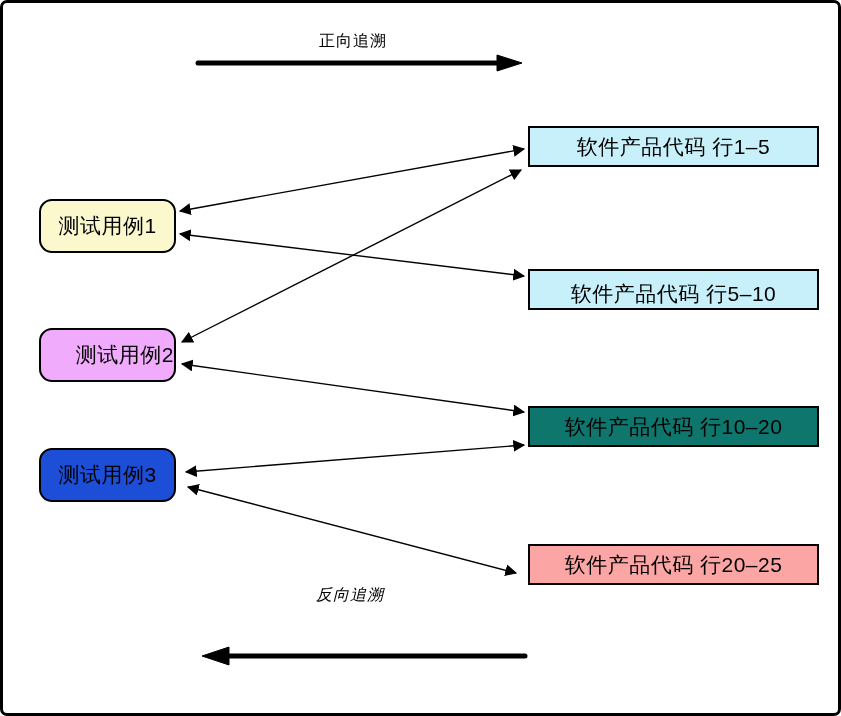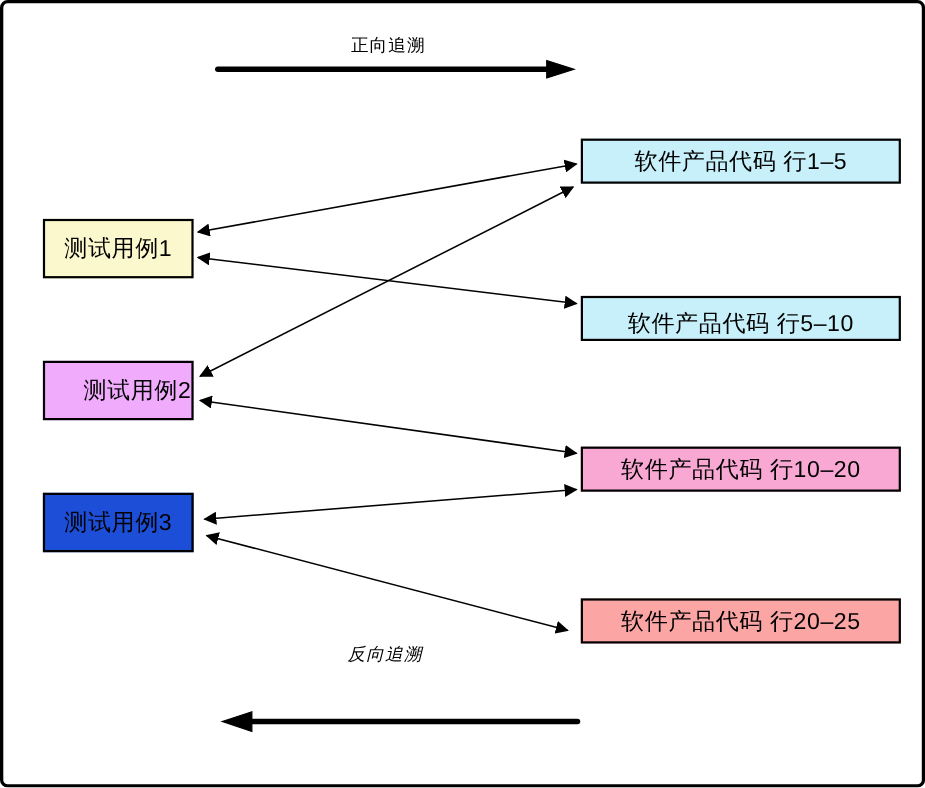--- a/index.html
+++ b/index.html
@@ -29,21 +29,21 @@
     box-sizing: border-box;
     border: 2px solid #000000;
     display: flex;
     align-items: center;
     justify-content: center;
     font-size: 21px;
     color: #000000;
     letter-spacing: 0.5px;
     white-space: nowrap;
   }
-  .tc   { left: 36px; width: 137px; height: 54px; }
+  .tc   { left: 36px; width: 137px; height: 54px; border-radius: 13px; }
   .code { left: 525px; width: 291px; height: 41px; }
   #tc1 { top: 196px; }
   #tc2 { top: 325px; }
   #tc3 { top: 445px; }
   #code1 { top: 123px; }
   #code2 { top: 266px; }
   #code3 { top: 403px; }
   #code4 { top: 541px; }
   .dir-label {
     position: absolute;
@@ -114,20 +114,20 @@
   <div class="node tc" id="tc3" style="background: #1d4ed8;">
     <span>测试用例3</span>
   </div>
 
   <div class="node code" id="code1" style="background: rgb(200, 240, 250);">
     <span>软件产品代码 行1–5</span>
   </div>
   <div class="node code" id="code2" style="background: rgb(200, 240, 250); align-items: flex-end;">
     <span>软件产品代码 行5–10</span>
   </div>
-  <div class="node code" id="code3" style="background: #f9a8d4;">
+  <div class="node code" id="code3" style="background: #0f766e;">
     <span>软件产品代码 行10–20</span>
   </div>
   <div class="node code" id="code4" style="background: #fca5a5;">
     <span>软件产品代码 行20–25</span>
   </div>
 
 </div>
 
 </body></html>

